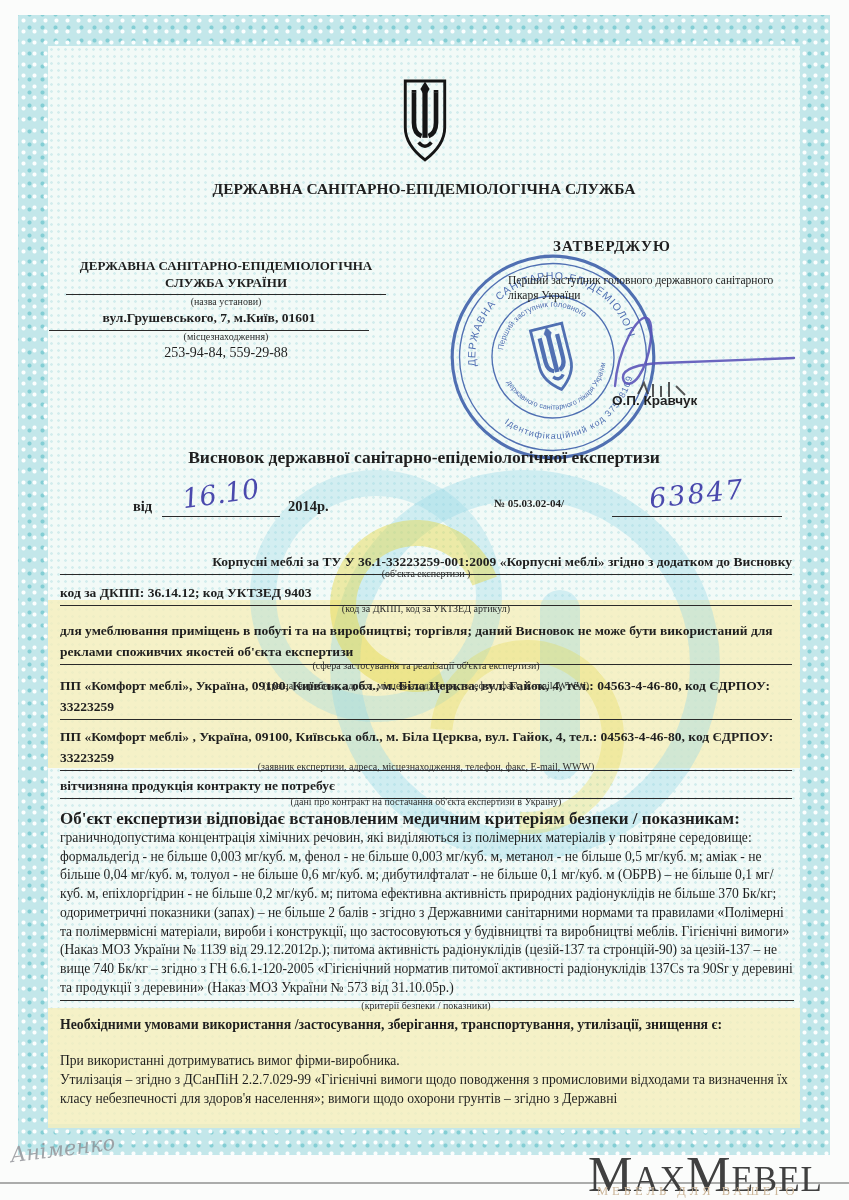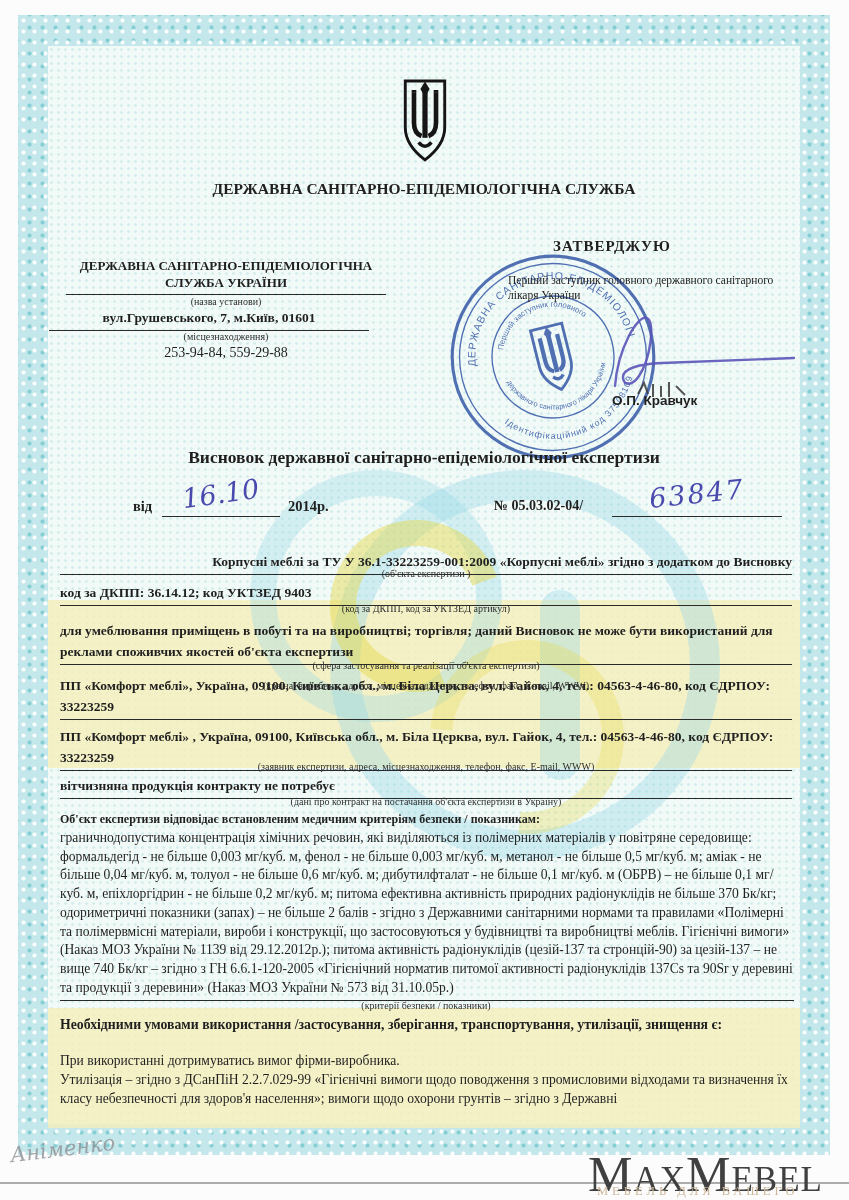--- a/index.html
+++ b/index.html
@@ -137,21 +137,21 @@
 
 <div class="txt b" style="left:612px;top:393px;font-size:13.5px;font-family:'Liberation Sans',sans-serif;">О.П. Кравчук</div>
 
 <div class="txt b center" style="left:48px;top:447px;width:752px;font-size:17.5px;">Висновок державної санітарно-епідеміологічної експертизи</div>
 
 <div class="txt b" style="left:133px;top:497px;font-size:14.5px;">від</div>
 <span class="abs u-fill" style="left:162px;top:478px;width:118px;height:38px;">
   <span class="hand" style="font-size:27px;display:inline-block;transform:rotate(-8deg);">16.10</span>
 </span>
 <div class="txt b" style="left:288px;top:497px;font-size:14.5px;">2014р.</div>
-<div class="txt b" style="left:494px;top:497px;font-size:14px;">№ 05.03.02-04/</div>
+<div class="txt b" style="left:494px;top:497px;font-size:11px;">№ 05.03.02-04/</div>
 <span class="abs u-fill" style="left:612px;top:478px;width:170px;height:38px;">
   <span class="hand" style="font-size:27px;display:inline-block;transform:rotate(-6deg);letter-spacing:2px;">63847</span>
 </span>
 
 <div class="sec" style="top:552px;text-align:right;">Корпусні меблі за ТУ У 36.1-33223259-001:2009 «Корпусні меблі» згідно з додатком  до Висновку</div>
 <div class="sec-cap caption" style="top:568px;">(об'єкта експертизи )</div>
 
 <div class="sec" style="top:583px;">код за ДКПП: 36.14.12; код УКТЗЕД 9403</div>
 <div class="sec-cap caption" style="top:603px;">(код за ДКПП, код за УКТЗЕД артикул)</div>
 
@@ -160,21 +160,21 @@
 
 <div class="sec" style="top:676px;">ПП «Комфорт меблі», Україна,  09100, Київська обл., м. Біла Церква, вул. Гайок, 4, тел.:  04563-4-46-80, код ЄДРПОУ: 33223259</div>
 <div class="sec-cap caption" style="top:680px;">(країна, виробник, адреса,  місцезнаходження,  телефон, факс, E-mail, WWW)</div>
 
 <div class="sec" style="top:727px;">ПП «Комфорт меблі» , Україна,  09100, Київська обл., м. Біла Церква, вул. Гайок, 4, тел.:  04563-4-46-80, код ЄДРПОУ: 33223259</div>
 <div class="sec-cap caption" style="top:761px;">(заявник експертизи, адреса,  місцезнаходження,  телефон, факс, E-mail, WWW)</div>
 
 <div class="sec" style="top:776px;">вітчизняна продукція контракту не потребує</div>
 <div class="sec-cap caption" style="top:796px;">(дані про контракт на постачання об'єкта експертизи в Україну)</div>
 
-<div class="bodytext b" style="top:810px;font-size:12px;">Об'єкт експертизи  відповідає  встановленим  медичним критеріям безпеки / показникам:</div>
+<div class="bodytext b" style="top:810px;font-size:17px;">Об'єкт експертизи  відповідає  встановленим  медичним критеріям безпеки / показникам:</div>
 <div class="bodytext" style="top:829px;border-bottom:1.5px solid #2a2a2a;padding-bottom:3px;">граничнодопустима концентрація хімічних речовин, які виділяються із полімерних матеріалів у повітряне середовище: формальдегід - не більше 0,003 мг/куб. м, фенол - не більше 0,003 мг/куб. м, метанол - не більше 0,5 мг/куб. м; аміак - не більше 0,04 мг/куб. м, толуол - не більше 0,6 мг/куб. м; дибутилфталат - не більше 0,1 мг/куб. м (ОБРВ) – не більше 0,1 мг/куб. м, епіхлоргідрин - не більше 0,2 мг/куб. м; питома ефективна активність природних радіонуклідів не більше 370 Бк/кг; одориметричні показники (запах) – не більше 2 балів - згідно з Державними санітарними нормами та правилами «Полімерні та полімервмісні матеріали, вироби і конструкції, що застосовуються у будівництві та виробництві меблів. Гігієнічні вимоги» (Наказ МОЗ України № 1139 від 29.12.2012р.); питома активність радіонуклідів (цезій-137 та стронцій-90) за цезій-137 – не вище 740 Бк/кг – згідно з ГН 6.6.1-120-2005 «Гігієнічний норматив питомої активності радіонуклідів 137Cs та 90Sr у деревині та продукції з деревини» (Наказ МОЗ України № 573 від 31.10.05р.)</div>
 <div class="sec-cap caption" style="top:1000px;">(критерії безпеки / показники)</div>
 
 <div class="bodytext b" style="top:1016px;font-size:13.8px;line-height:18.7px;">Необхідними умовами  використання /застосування, зберігання, транспортування, утилізації, знищення є:</div>
 <div class="bodytext" style="top:1052px;">При використанні дотримуватись вимог фірми-виробника.</div>
 <div class="bodytext" style="top:1071px;">Утилізація – згідно з ДСанПіН 2.2.7.029-99 «Гігієнічні вимоги щодо поводження з промисловими відходами та визначення їх класу небезпечності для здоров'я населення»; вимоги щодо охорони грунтів – згідно з Державні</div>
 
 <div class="edge-line"></div>
 
 <div class="txt pencil" style="left:10px;top:1136px;">Аніменко</div>

